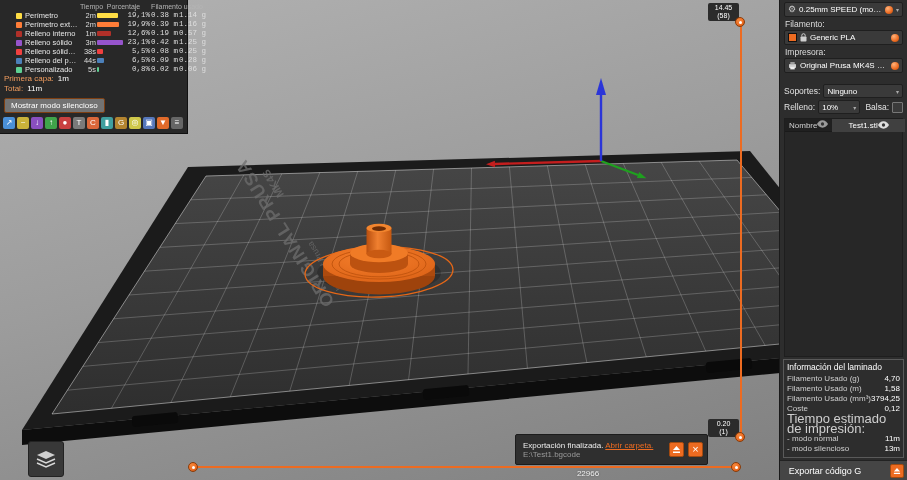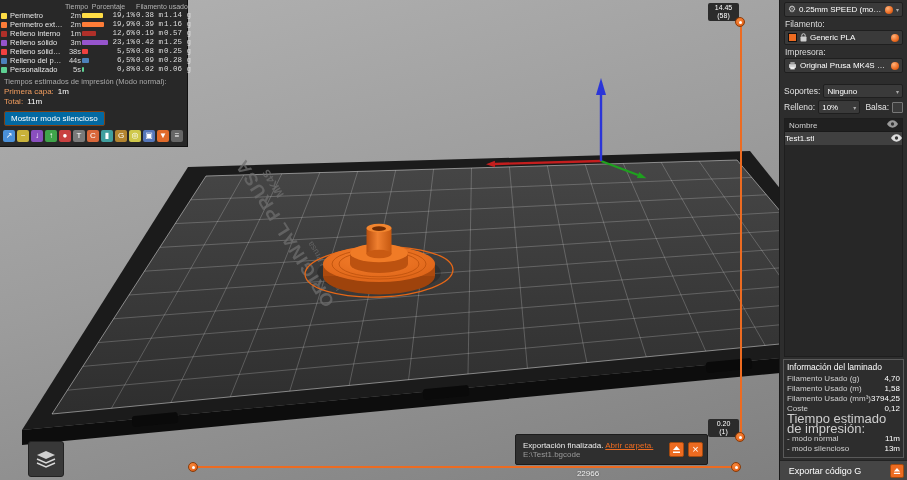--- a/index.html
+++ b/index.html
@@ -8,38 +8,38 @@
     background:linear-gradient(165deg,#b2b2b2 0%,#9c9c9c 45%,#7d7d7d 100%);}
   #scene{position:absolute;left:0;top:0;z-index:0;}
 
   
   #legend{position:absolute;left:0;top:0;width:187px;z-index:5;
     background:rgba(33,33,33,0.95);color:#ddd;border-right:1px solid #111;border-bottom:1px solid #111;}
   .combo{height:13px;background:#151515;border-bottom:1px solid #000;color:#eee;
     display:flex;align-items:center;padding:0 4px;font-size:8.5px;cursor:pointer;}
   .combo .arrow{margin-left:auto;color:#aaa;font-size:7px;}
   .lgrid{display:grid;grid-template-columns:8px 54px 16px 28px 24px 27px 24px;column-gap:1px;
-    align-items:center;padding:0 1px;}
+    align-items:center;padding:0 16px;}
   .lheaders{font-size:7px;color:#b5b5b5;height:10px;margin-top:1px;}
   .h-spacer{grid-column:1 / span 2;}
   .h-time{grid-column:3;text-align:right;}
   .h-pct{grid-column:4 / span 2;text-align:center;}
   .h-fil{grid-column:6 / span 2;text-align:center;white-space:nowrap;}
   .lrow{font-size:7.5px;height:9px;line-height:9px;}
   .swatch{width:6px;height:6px;border-radius:1px;display:inline-block;}
   .lname{white-space:nowrap;overflow:hidden;text-overflow:ellipsis;color:#e6e6e6;}
   .ltime{text-align:right;color:#ddd;}
   .lbarwrap{height:6px;display:flex;align-items:center;}
   .lbar{display:block;height:5px;border-radius:1px;}
   .lpct,.lm,.lg2{text-align:right;color:#ddd;white-space:nowrap;font-family:Liberation Mono, monospace;}
   .ltimes-head{font-size:7.5px;color:#a9a9a9;padding:3px 4px 1px;}
   .ltime-row{display:flex;gap:4px;padding:0 4px;font-size:8px;line-height:10px;}
   .ltime-row .tl{color:#f09c5e;}
   .ltime-row .tv{color:#fff;}
-  .stealth-btn{display:inline-block;margin:3px 4px 2px;background:#0369a1;border:1px solid #7e3f12;
+  .stealth-btn{display:inline-block;margin:3px 4px 2px;background:#737373;border:1px solid #7e3f12;
     color:#fff;font-size:8px;padding:2px 6px;border-radius:2px;cursor:pointer;}
   #view-icons{display:flex;gap:2px;padding:2px 3px 4px;}
   .vicon{width:12px;height:12px;border-radius:2px;display:flex;align-items:center;
     justify-content:center;font-size:8px;color:#fff;cursor:pointer;line-height:12px;}
 
   
   .vline{position:absolute;left:740px;top:26px;width:2px;height:410px;background:#ED6B21;z-index:3;}
   .hline{position:absolute;left:193px;top:466px;width:544px;height:2px;background:#ED6B21;z-index:3;}
   .handle{position:absolute;width:10px;height:10px;border-radius:50%;z-index:3;box-sizing:border-box;
     background:radial-gradient(circle at 35% 30%,#f5873b,#ED6B21 60%,#b4520f);
@@ -77,24 +77,24 @@
   .ball{width:8px;height:8px;border-radius:50%;flex:none;
     background:radial-gradient(circle at 35% 30%,#ffb27a,#ED6B21 60%,#9e440e);}
   .gear{color:#c9c9c9;font-size:9px;line-height:9px;flex:none;}
   .fswatch{width:7px;height:7px;background:#ED6B21;border:1px solid #111;flex:none;}
   .optrow{display:flex;align-items:center;gap:3px;padding:2px 4px 0;}
   .scombo{background:#3a3a3a;border:1px solid #1f1f1f;border-radius:2px;height:12px;display:flex;
     align-items:center;padding:0 3px;font-size:8px;color:#fff;cursor:pointer;gap:2px;}
   .scombo .arrow{color:#aaa;font-size:6px;margin-left:auto;}
   .grow{flex:1;}
   .checkbox{width:9px;height:9px;background:#3a3a3a;border:1px solid #777;border-radius:1px;cursor:pointer;flex:none;}
-  #objlist{margin:4px 4px 2px;border:1px solid #1e1e1e;background:#272727;flex:1;display:flex;flex-direction:column;}
+  #objlist{margin:4px 4px 2px;border:1px solid #1e1e1e;background:#272727;flex:1;display:flex;}
   #objhead{height:12px;background:#202020;display:flex;align-items:center;font-size:8px;color:#cfcfcf;
     padding:0 4px;border-bottom:1px solid #1a1a1a;}
-  .objrow{height:13px;background:#404040;display:flex;align-items:center;padding:0 0;cursor:pointer;}
+  .objrow{height:13px;background:#404040;display:flex;align-items:center;padding:0 16px;cursor:pointer;}
   .objname{flex:1;font-size:8px;color:#fff;white-space:nowrap;overflow:hidden;text-overflow:ellipsis;}
   #sliced{margin:0 3px 2px;border:1px solid #5a5a5a;padding:2px 3px 3px;}
   #sliced .sititle{font-size:8.5px;color:#fff;margin-bottom:2px;}
   .sirow{display:flex;justify-content:space-between;font-size:8px;line-height:10px;color:#cfcfcf;}
   .sirow .sival{color:#fff;}
   .sihead{font-size:13px;line-height:10px;color:#cfcfcf;}
   #export-bar{height:19px;background:#454545;border-top:1px solid #222;display:flex;align-items:center;flex:none;gap:20px;}
   .export-btn{flex:1;text-align:center;font-size:9px;color:#fff;cursor:pointer;}
   .eject-btn{width:14px;height:14px;border-radius:2px;background:#ED6B21;border:1px solid #a34a10;
     display:flex;align-items:center;justify-content:center;margin-right:3px;cursor:pointer;box-sizing:border-box;flex:none;}
@@ -266,21 +266,20 @@
           <span class="lname">Personalizado</span>
           <span class="ltime">5s</span>
           <span class="lbarwrap">
             <span class="lbar" style="width: 2px; background: rgb(94, 209, 147);"></span>
           </span>
           <span class="lpct">0,8%</span>
           <span class="lm">0.02 m</span>
           <span class="lg2">0.06 g</span>
         </div>
       </div>
-    <div class="ltimes-head">Tiempos estimados de impresión (Modo normal):</div>
     <div class="ltime-row">
       <span class="tl">Primera capa:</span>
       <span class="tv">1m</span>
     </div>
     <div class="ltime-row">
       <span class="tl">Total:</span>
       <span class="tv">11m</span>
     </div>
     <div class="stealth-btn">Mostrar modo silencioso</div>
     <div id="view-icons">

